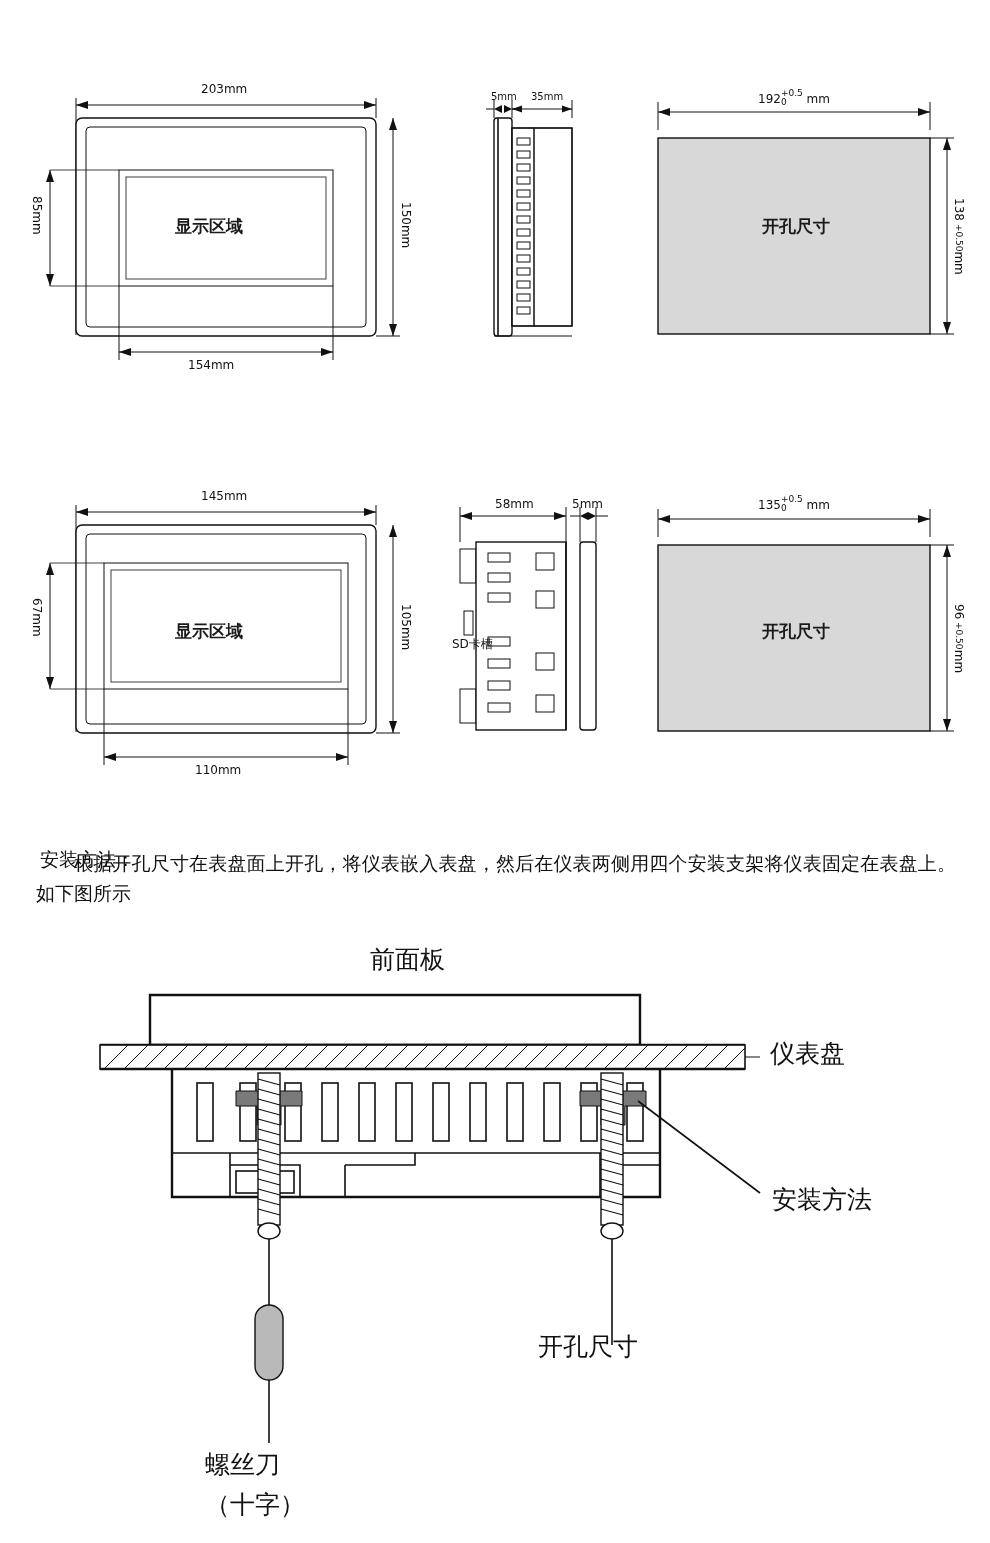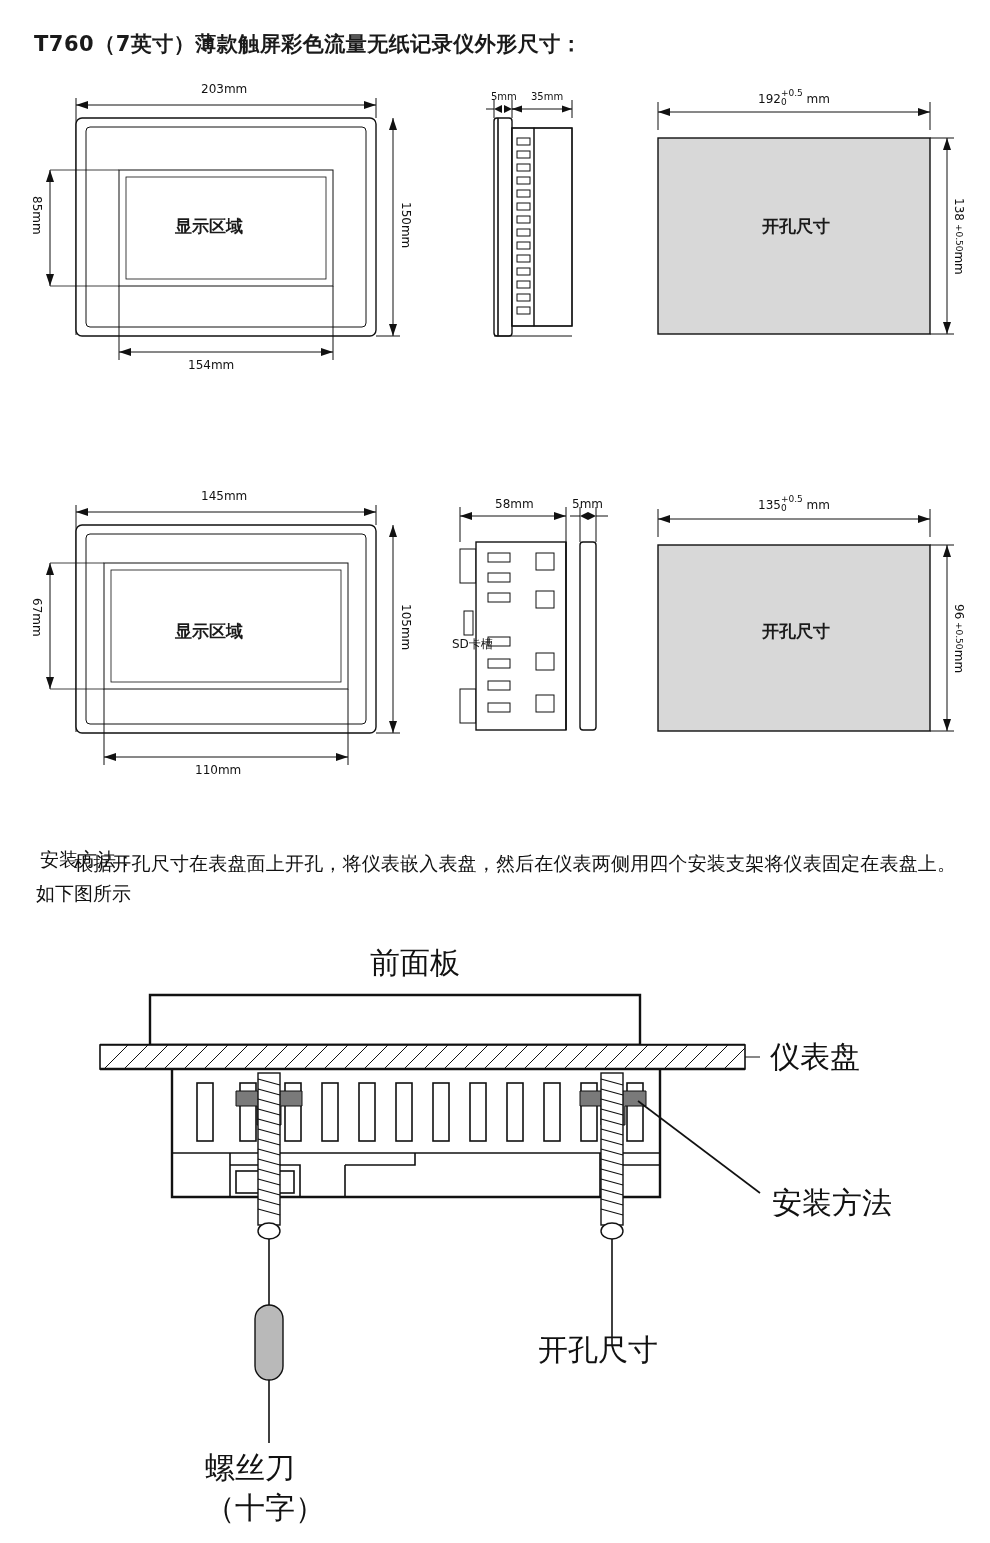--- a/index.html
+++ b/index.html
@@ -17,28 +17,27 @@
   svg{position:absolute;left:0;top:0;overflow:visible;}
   .ln{stroke:#111;stroke-width:1;fill:none;}
   .ln2{stroke:#111;stroke-width:1.6;fill:none;}
   .ln3{stroke:#111;stroke-width:2.4;fill:none;}
   .thin{stroke:#111;stroke-width:.8;fill:none;}
   .fillgrey{fill:#d8d8d8;stroke:#111;stroke-width:1.4;}
   .fillwhite{fill:#ffffff;stroke:#111;stroke-width:1.4;}
   .fillbar{fill:#7a7a7a;stroke:#111;stroke-width:1;}
 
   .body-cn{position:absolute;font-family:"DejaVu Serif",serif;font-size:19px;line-height:30px;color:#111;}
-  .big-cn{position:absolute;font-family:"DejaVu Serif",serif;font-size:30px;color:#111;white-space:nowrap;text-align:center;}
+  .big-cn{position:absolute;font-family:"DejaVu Serif",serif;font-size:25px;color:#111;white-space:nowrap;text-align:center;}
 </style>
 </head>
 <body>
 
 <div class="page">
 
-  <div class="h-title" id="t760-title">T760（7英寸）薄款触屏彩色流量无纸记录仪外形尺寸：</div>
 
   <svg width="990" height="340" style="top:80px;left:0;">
 
     <line class="ln" x1="76" y1="18" x2="76" y2="255"></line>
     <line class="ln" x1="376" y1="18" x2="376" y2="38"></line>
     <line class="ln" x1="76" y1="25" x2="376" y2="25"></line>
     <polygon points="76,25 88,21 88,29" fill="#111"></polygon>
     <polygon points="376,25 364,21 364,29" fill="#111"></polygon>
 
     <rect class="fillwhite" x="76" y="38" width="300" height="218" rx="6"></rect>

